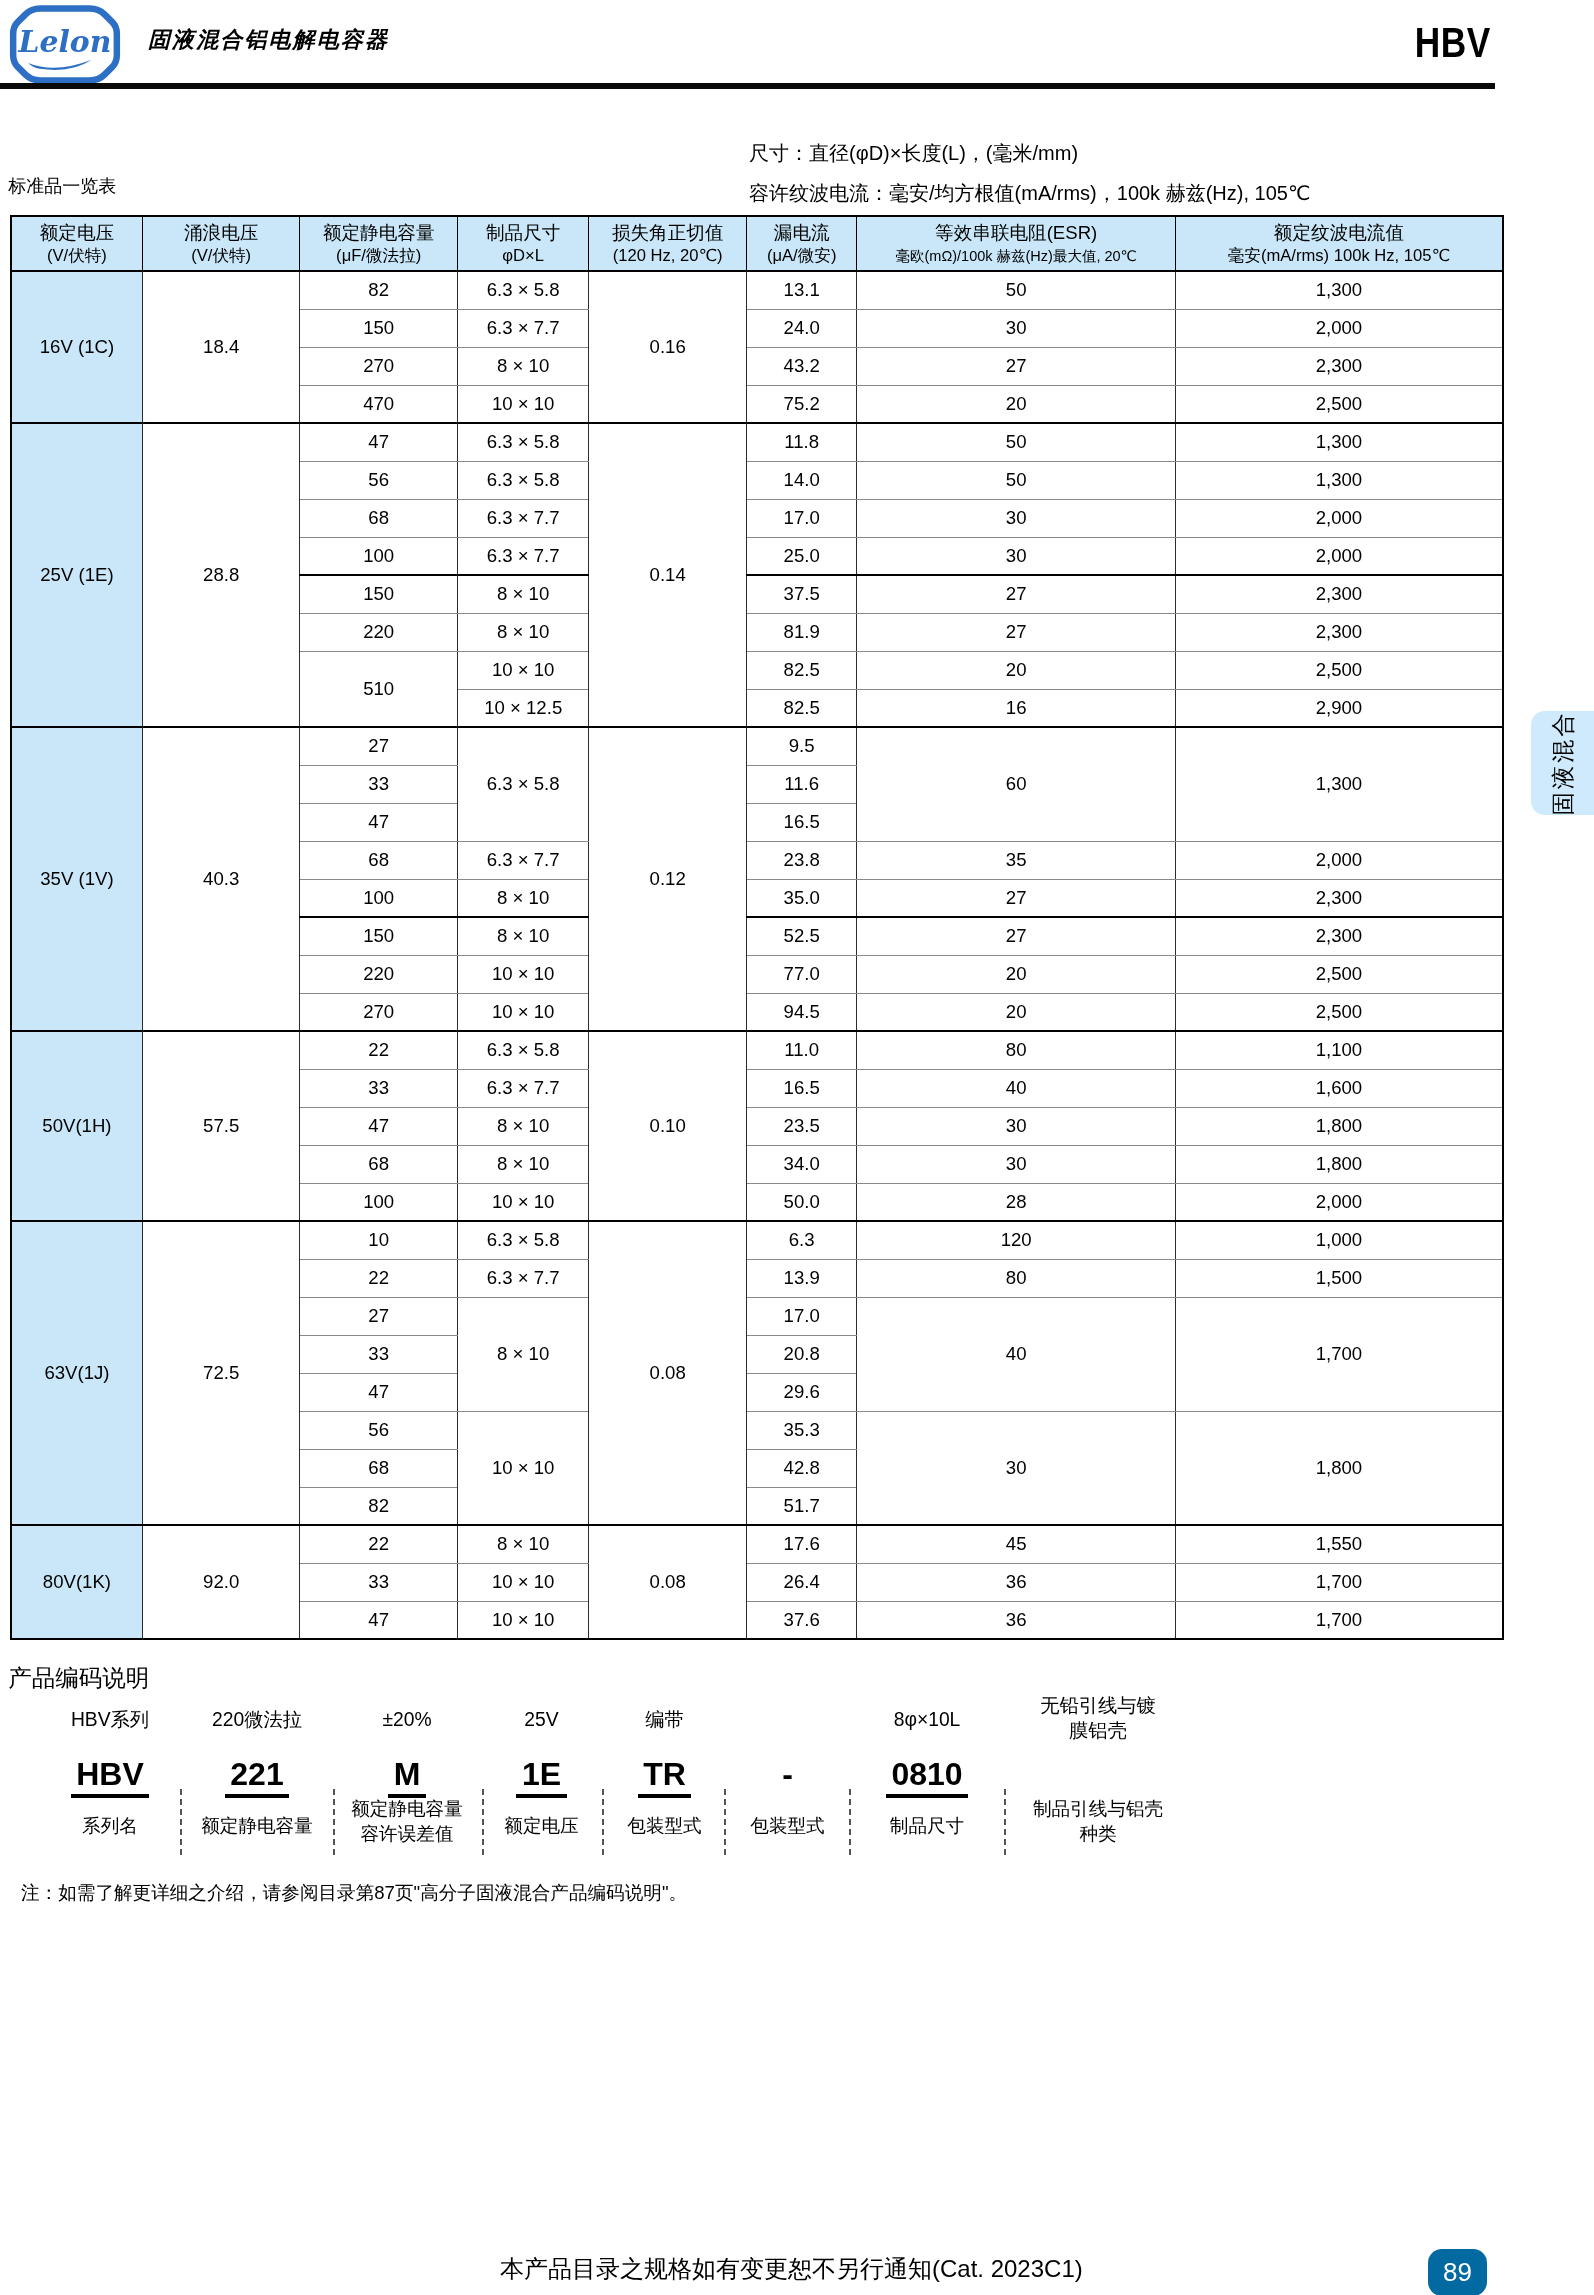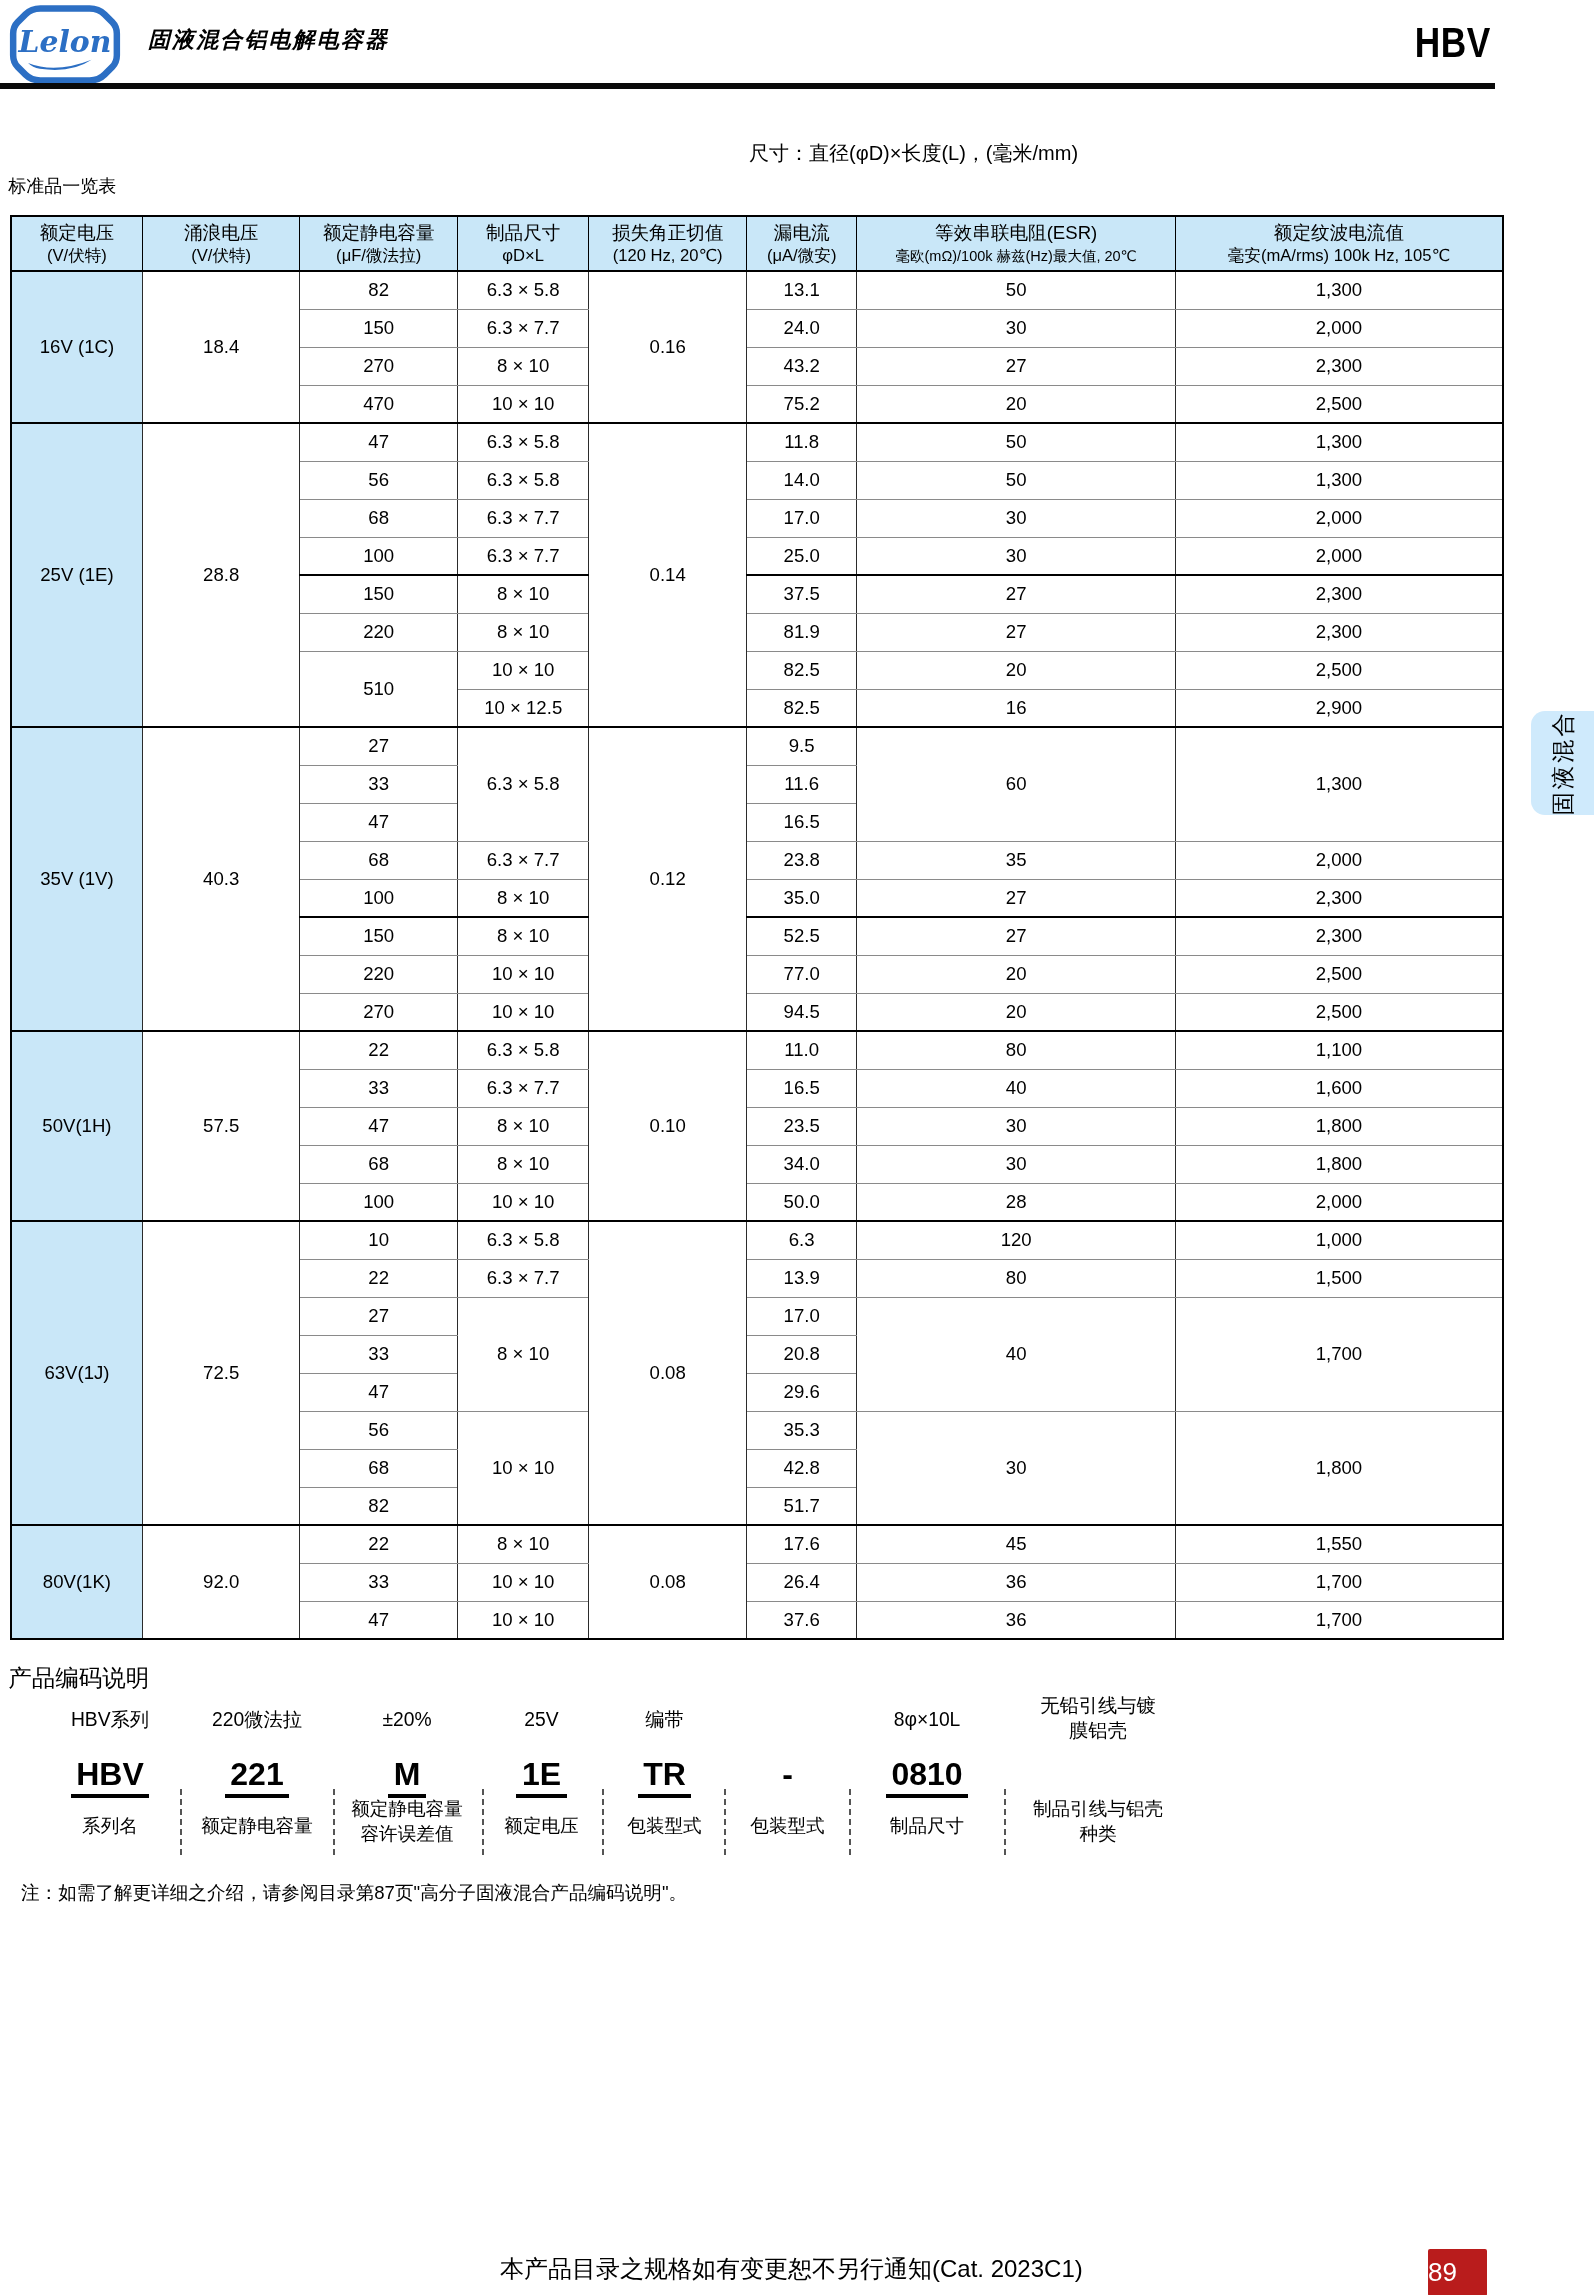--- a/index.html
+++ b/index.html
@@ -49,41 +49,42 @@
   .ccode{position:absolute;width:100%;top:102px;font-size:32px;font-weight:bold;}
   .ccode .u{display:inline-block;border-bottom:4.8px solid #000;padding:0 5.5px 1.4px 5.5px;}
   .ccode .plain{display:inline-block;padding:0 2.8px;}
   .clabel{position:absolute;width:100%;top:159px;font-size:18.6px;line-height:25px;white-space:pre-line;}
   .clabel.two{top:142px;}
   .cdash{position:absolute;top:135px;height:66px;border-left:2.1px dashed #555;}
   .note{position:absolute;left:21px;top:1880px;font-size:18.6px;}
   
   .footer-notice{position:absolute;left:500px;top:2253px;font-size:24px;}
   .page-badge{
-    position:absolute;left:1428px;top:2249px;width:59px;height:47px;background:#b91c1c;
-    border-radius:2px;color:#fff;font-size:26px;display:flex;align-items:center;
+    position:absolute;left:1428px;top:2249px;width:59px;height:47px;background:#0369a1;
+    border-radius:14px;color:#fff;font-size:26px;display:flex;align-items:center;justify-content:center;
   }
 </style>
 </head>
 <body>
 
 <div class="page">
 
   <div class="logo">
     <svg viewBox="0 0 170 125" width="116" height="81">
       <path d="M47 7 L123 7 Q137 7 146 16 L158 28 Q165 35 165 46 L165 79 Q165 90 158 97 L146 109 Q137 118 123 118 L47 118 Q33 118 24 109 L12 97 Q5 90 5 79 L5 46 Q5 35 12 28 L24 16 Q33 7 47 7 Z" fill="#ffffff" stroke="#2c6fc4" stroke-width="10"></path>
       <text x="85" y="74" font-family="DejaVu Serif, serif" font-style="italic" font-weight="bold" font-size="46" fill="#2c6fc4" text-anchor="middle">Lelon</text>
       <path d="M28 91 Q70 108 126 86 Q95 107 46 100 Q35 98 28 91 Z" fill="#2c6fc4"></path>
     </svg>
   </div>
   <div class="doc-title">固液混合铝电解电容器</div>
   <div class="product-code">HBV</div>
   <div class="header-rule"></div>
 
   <div class="meta-size">尺寸：直径(φD)×长度(L)，(毫米/mm)</div>
+  <div class="meta-ripple">容许纹波电流：毫安/均方根值(mA/rms)，100k 赫兹(Hz), 105℃</div>
   <div class="table-title">标准品一览表</div>
 
   <div class="tbl-wrap">
     <table class="spec">
       <colgroup>
         <col style="width:132px">
           <col style="width:157px">
           <col style="width:158px">
           <col style="width:131px">
         <col style="width:158px">

